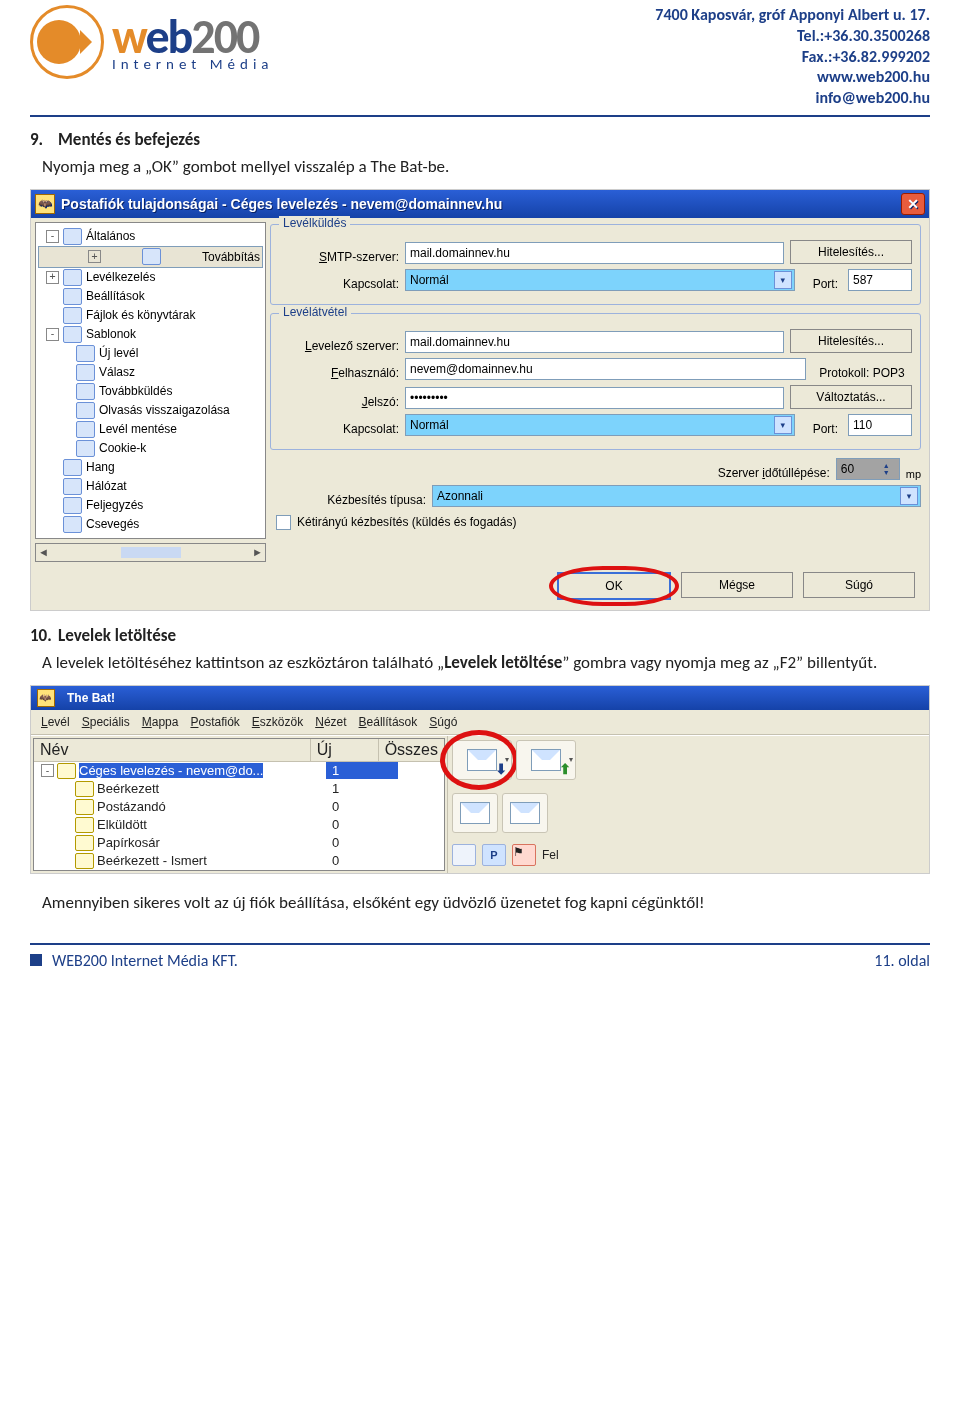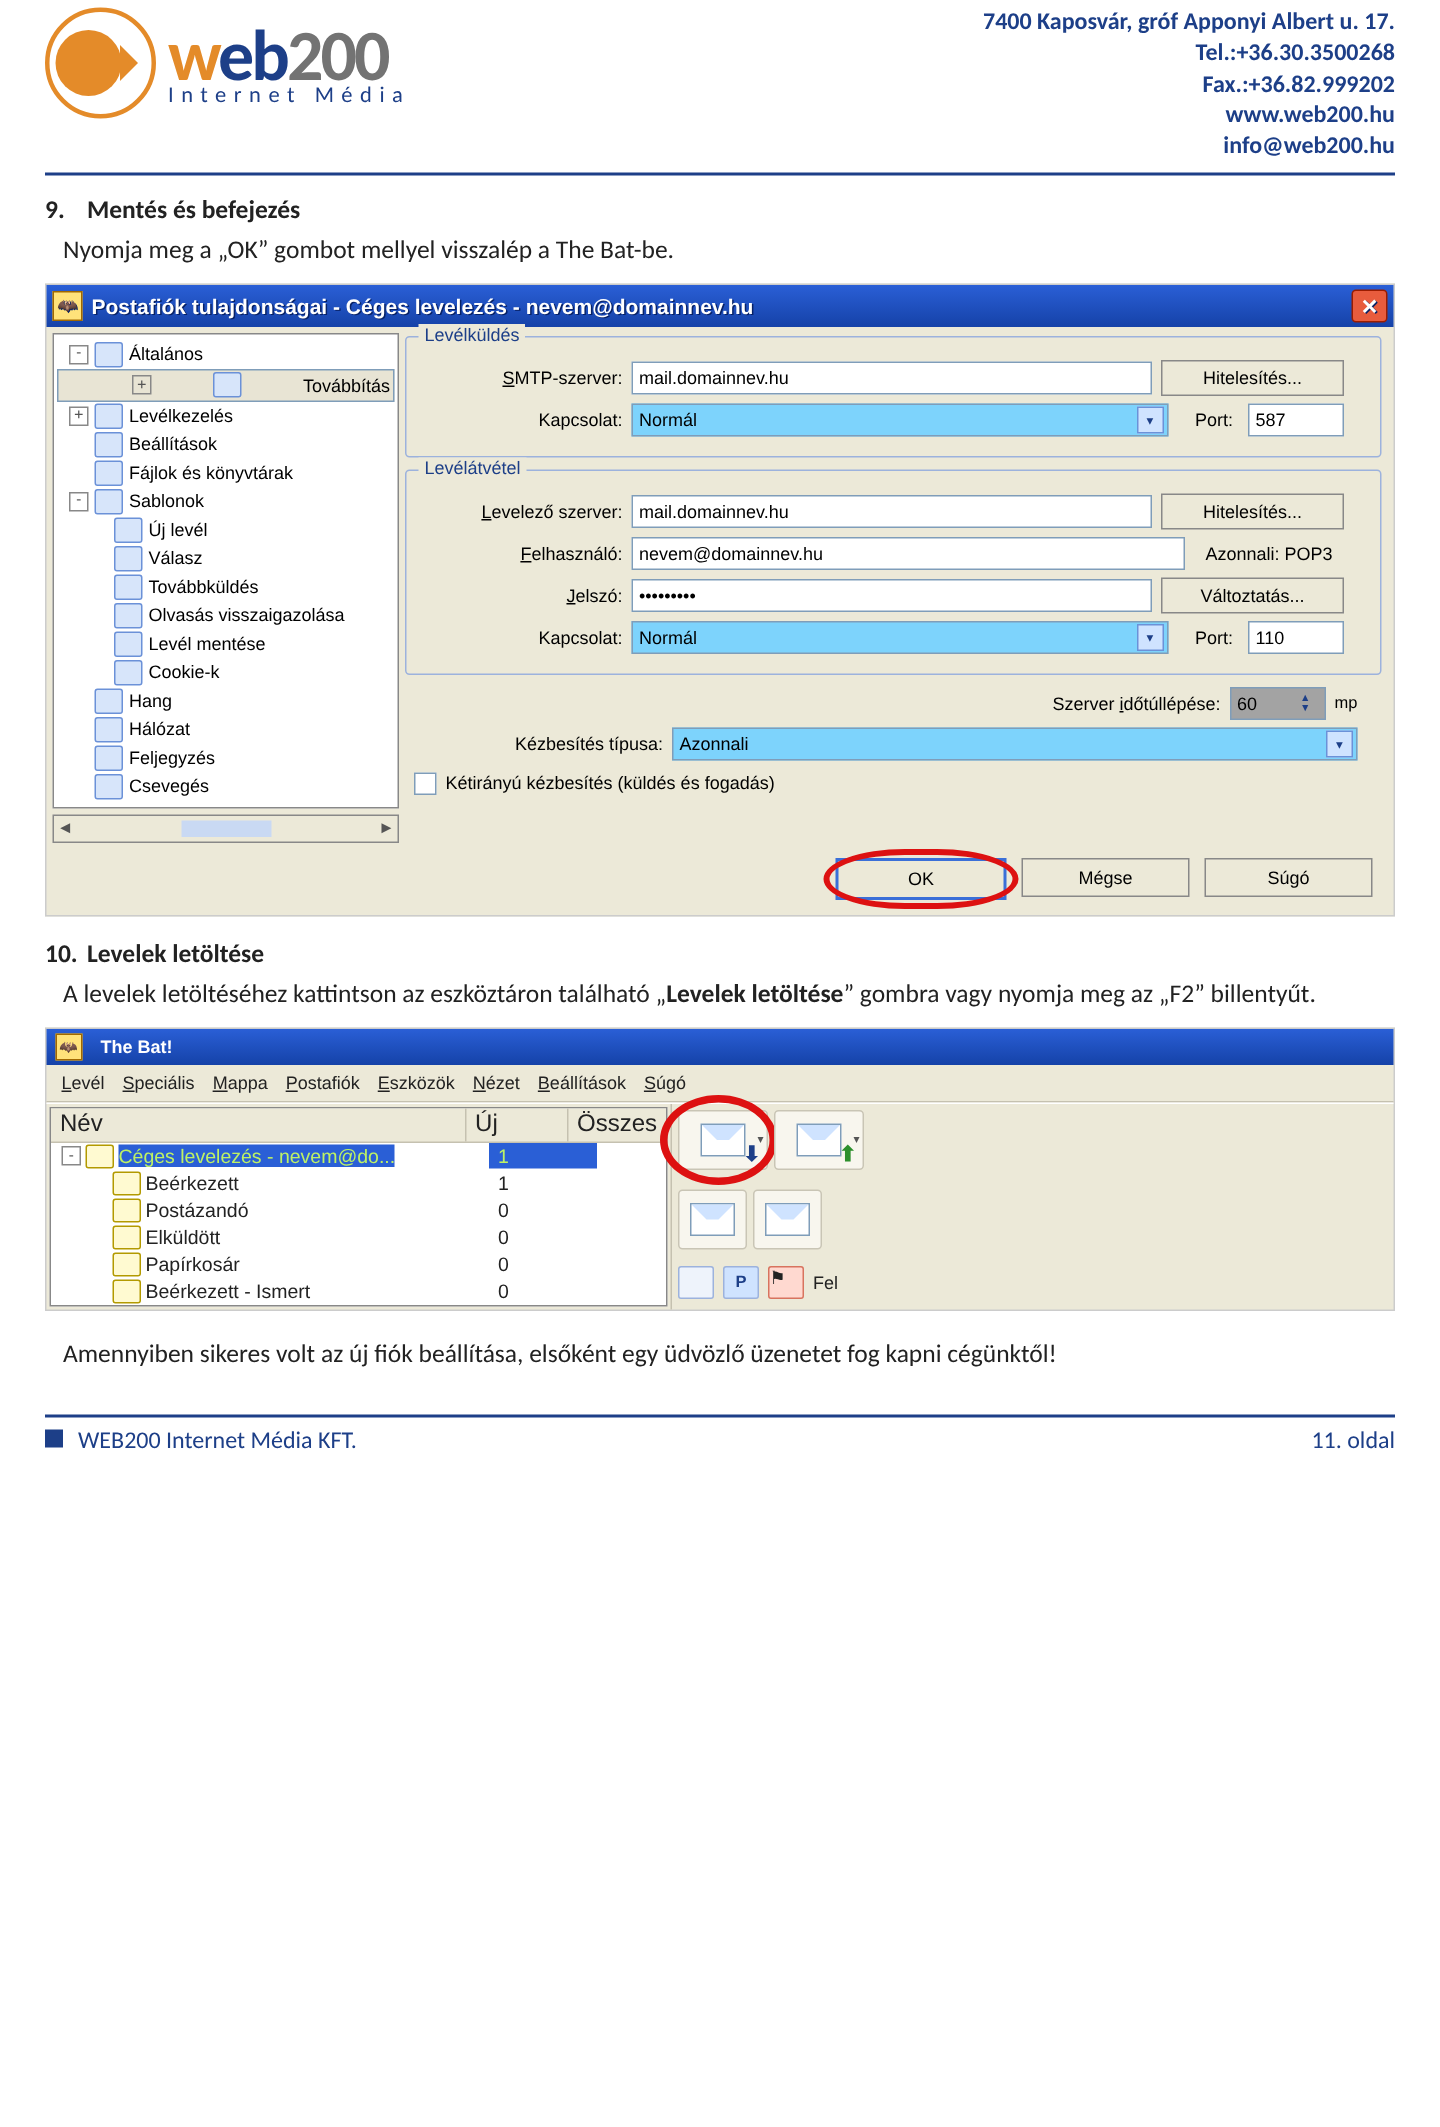--- a/index.html
+++ b/index.html
@@ -30,21 +30,21 @@
 .tree{width:225px;background:#fff;border:1px solid #888;margin:4px;padding:4px 2px;overflow:hidden;font-size:12px}
 .tree-row{display:flex;align-items:center;gap:4px;padding:1px 0;white-space:nowrap}
 .tree-row .exp{width:11px;height:11px;border:1px solid #888;display:inline-flex;align-items:center;justify-content:center;font-size:10px;line-height:1;color:#555;font-family:monospace}
 .tree-row .pad{display:inline-block}
 .tree-row .ic{width:17px;height:15px;display:inline-block;background:#d7e5fa;border:1px solid #6b91d8;border-radius:2px}
 .tree-row.sel{background:#e8e4d4}
 .tree-scroll{display:flex;border:1px solid #888;margin:0 4px 4px 4px;background:#ece9d8;height:17px;align-items:center;justify-content:space-between;padding:0 2px;font-size:11px;color:#555}
 .form{flex:1;padding:6px 8px 4px 0}
 .fs{border:1px solid #9cb2dd;border-radius:3px;padding:10px 8px 8px;margin-bottom:8px;position:relative}
 .fs-leg{position:absolute;top:-9px;left:8px;background:#ece9d8;color:#1d3f88;padding:0 4px;font-size:12px}
-.row{display:flex;align-items:center;margin:5px 16px;gap:6px}
+.row{display:flex;align-items:flex-end;margin:5px 0;gap:6px}
 .row label{width:120px;text-align:right;font-size:12px}
 .row label .ul{text-decoration:underline}
 .inp{flex:1;height:20px;border:1px solid #7f9db9;background:#fff;padding:0 4px;font-size:12px}
 .sel{flex:1;height:20px;border:1px solid #7f9db9;background:#7dd3fc;display:flex;align-items:center;justify-content:space-between;padding:0 2px 0 4px;font-size:12px}
 .sel .dd{width:16px;height:16px;background:#cfe3ff;border:1px solid #6b91d8;display:flex;align-items:center;justify-content:center;color:#1d3f88;font-size:9px}
 .btn{height:22px;border:1px solid #888;background:#ece9d8;padding:0 10px;font-size:12px;min-width:100px;text-align:center;display:flex;align-items:center;justify-content:center}
 .portlbl{font-size:12px;margin:0 4px 0 12px}
 .port{width:54px;height:20px;border:1px solid #7f9db9;background:#fff;padding:0 4px;font-size:12px}
 .spin{width:56px;height:20px;border:1px solid #7f9db9;background:#a3a3a3;display:flex;align-items:center;justify-content:space-between;padding:0 2px 0 4px;font-size:12px}
 .spin .sbtn{width:14px;display:flex;flex-direction:column;font-size:7px;color:#1d3f88;line-height:1}
@@ -63,21 +63,21 @@
 .menubar span u{text-decoration:underline}
 .listwrap{display:flex;border-top:1px solid #fff}
 .folders{width:410px;background:#fff;border:1px solid #888;margin:2px}
 .fold-hdr{display:flex;background:#ece9d8;border-bottom:1px solid #c5c1b0;font-size:16px}
 .fold-hdr .c1{width:288px;padding:2px 6px;border-right:1px solid #c5c1b0}
 .fold-hdr .c2{width:60px;padding:2px 6px;border-right:1px solid #c5c1b0}
 .fold-hdr .c3{flex:1;padding:2px 6px}
 .fold-row{display:flex;align-items:center;font-size:13px}
 .fold-row .c1{width:288px;padding:1px 2px;display:flex;align-items:center;gap:3px}
 .fold-row .c2{width:60px;padding:1px 6px}
-.fold-row.selrow .c1 span.txt,.fold-row.selrow .c2{background:#2a5fd6;color:#bef264}
+.fold-row.selrow .c1 span.txt,.fold-row.selrow .c2{background:#2a5fd6;color:#ffffff}
 .fold-row .ic{width:17px;height:14px;background:#fffad1;border:1px solid #b39a00;border-radius:2px}
 .fold-row .exp{width:11px;height:11px;border:1px solid #888;display:inline-flex;align-items:center;justify-content:center;font-size:10px;font-family:monospace;color:#555}
 .toolbar{flex:1;display:flex;align-items:flex-start;gap:4px;padding:4px 4px;border-left:1px solid #c5c1b0;flex-wrap:wrap}
 .tbtn{width:44px;height:38px;border:1px solid #c9c5b5;background:#f8f6ee;display:flex;align-items:center;justify-content:center;position:relative;border-radius:3px}
 .tbtn.wdd{width:58px}
 .tbtn .env{width:28px;height:20px;background:#fff;border:1px solid #7f9db9;position:relative}
 .tbtn .env::before{content:"";position:absolute;left:0;right:0;top:0;border:10px solid transparent;border-top:10px solid #cfe3ff}
 .tbtn .arrow{position:absolute;bottom:2px;right:4px;font-size:14px;color:#1d3f88;font-weight:bold}
 .tbtn .arrow.up{color:#2c8f2c}
 .tbtn .dd{position:absolute;right:2px;top:14px;font-size:8px;color:#555}
@@ -244,21 +244,21 @@
         <div class="fs">
           <div class="fs-leg">Levélátvétel</div>
           <div class="row">
             <label><span class="ul">L</span>evelező szerver:</label>
             <input class="inp" value="mail.domainnev.hu" style="">
             <div class="btn">Hitelesítés...</div>
           </div>
           <div class="row">
             <label><span class="ul">F</span>elhasználó:</label>
             <input class="inp" value="nevem@domainnev.hu" style="">
-            <div style="min-width:100px;font-size:12px;text-align:center">Azonnali: POP3</div>
+            <div style="min-width:100px;font-size:12px;text-align:center">Protokoll: POP3</div>
           </div>
           <div class="row">
             <label><span class="ul">J</span>elszó:</label>
             <input class="inp" type="text" value="•••••••••" style="">
             <div class="btn">Változtatás...</div>
           </div>
           <div class="row">
             <label>Kapcsolat:</label>
             <div class="sel">
                 <span>Normál</span>

